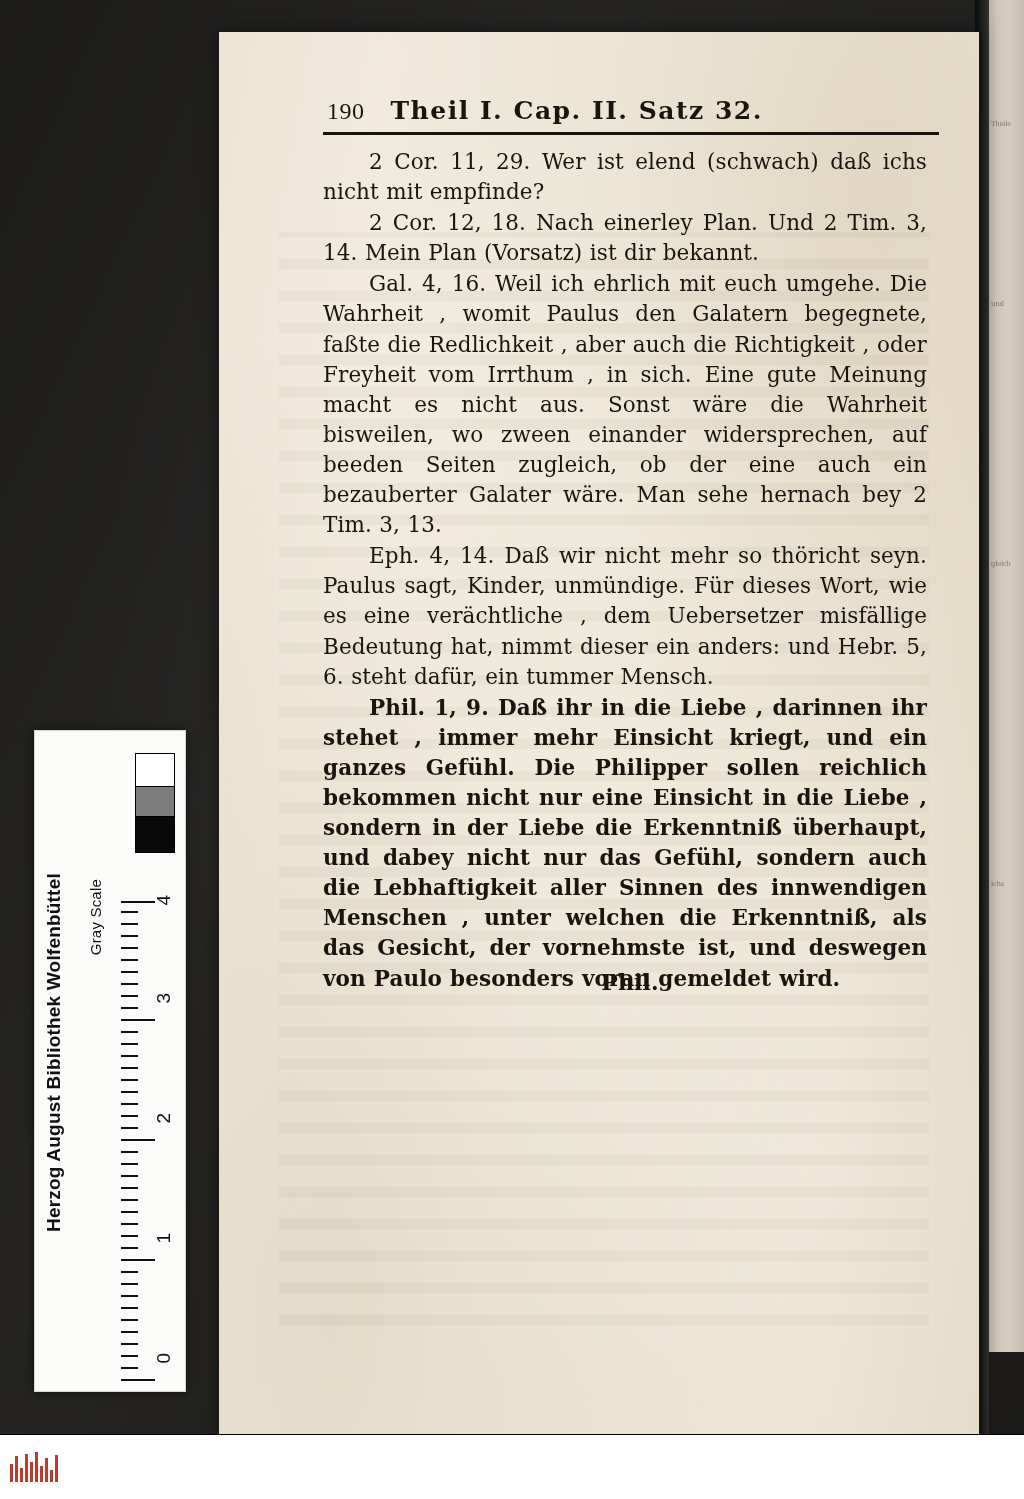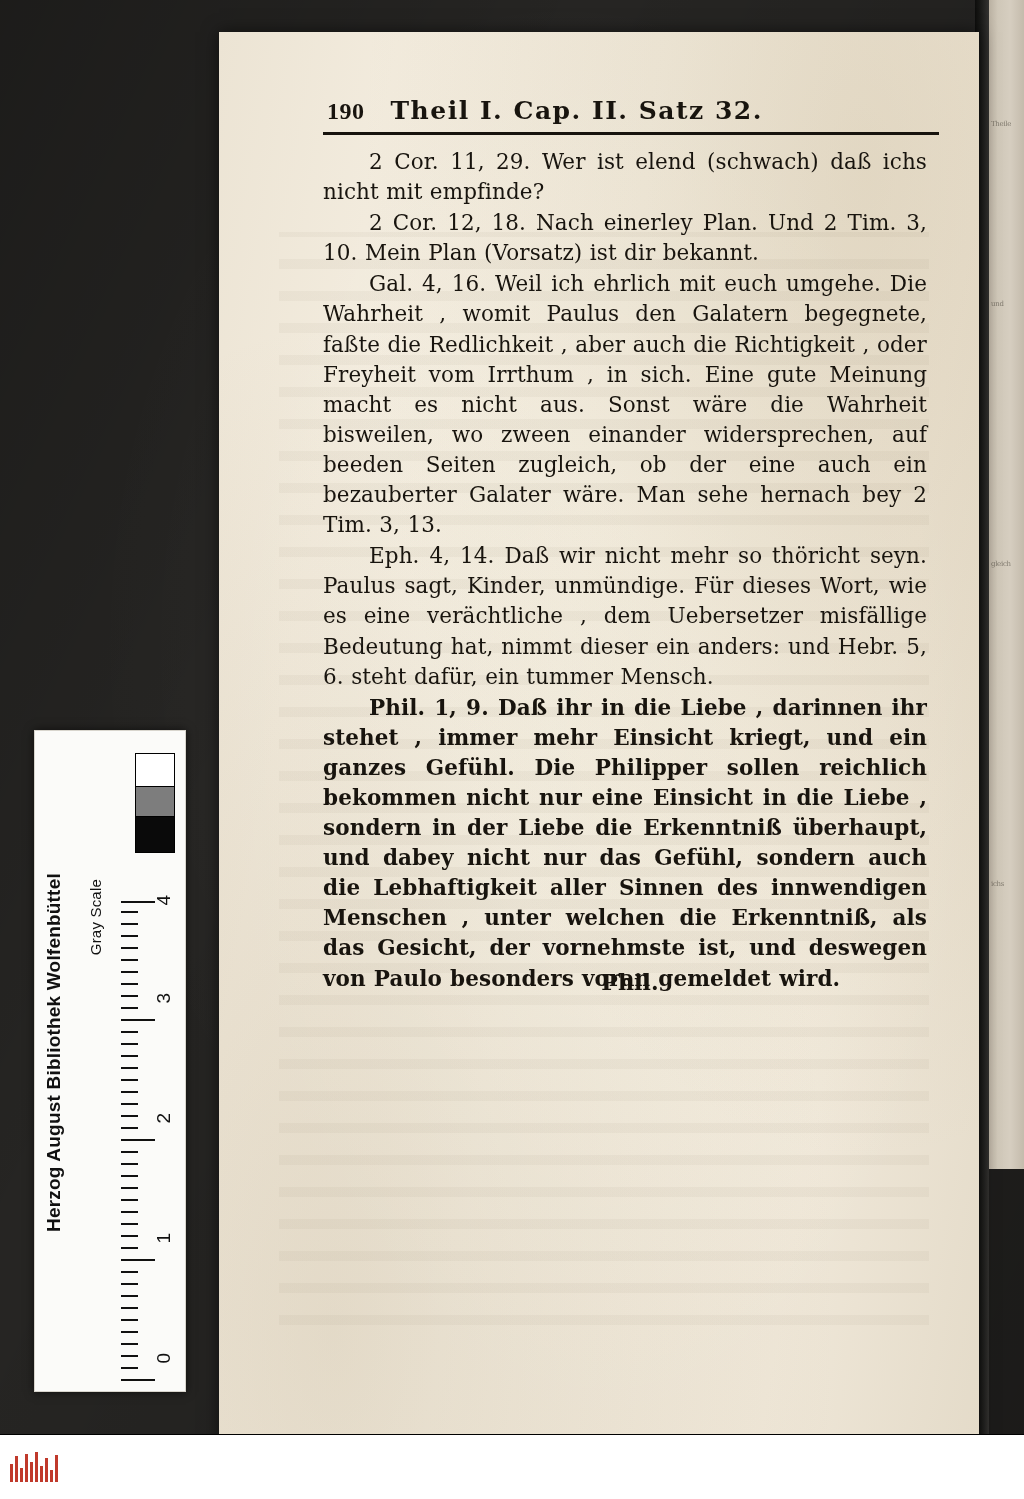--- a/index.html
+++ b/index.html
@@ -43,21 +43,21 @@
     width: 14px;
     height: 1434px;
     background: linear-gradient(90deg, #0d0d0c 0%, #1a1a18 40%, #333230 100%);
     z-index: 3;
   }
   #facing-page {
     position: absolute;
     top: 0;
     left: 989px;
     width: 35px;
-    height: 1169px;
+    height: 1352px;
     background: linear-gradient(90deg, #b9b0a1 0%, #cfc7b8 25%, #d6cec0 60%, #c4bbac 100%);
     z-index: 2;
     overflow: hidden;
   }
   .facing-marks {
     position: absolute;
     left: 2px;
     width: 30px;
     color: #3a352c;
     font-size: 7px;
@@ -123,21 +123,21 @@
     align-items: baseline;
     justify-content: flex-start;
     gap: 26px;
     font-weight: 700;
     font-size: 25px;
     letter-spacing: 0.5px;
     padding-left: 4px;
   }
   .folio {
     font-size: 24px;
-    font-weight: 700;
+    font-weight: 400;
     font-family: "Liberation Serif", serif;
   }
   .running-title {
     font-size: 25px;
     font-weight: 700;
     letter-spacing: 1.5px;
   }
   .rule {
     margin-top: 7px;
     height: 3px;
@@ -310,21 +310,21 @@
     <div id="textblock">
 
       <div class="header-line">
         <span class="folio">190</span>
         <span class="running-title">Theil I. Cap. II. Satz 32.</span>
       </div>
       <div class="rule"></div>
 
       <div class="body">
         <p class="para">2 Cor. 11, 29. Wer ist elend (schwach) daß ichs nicht mit empfinde?</p>
-        <p class="para">2 Cor. 12, 18.  Nach einerley Plan. Und 2 Tim. 3, 10.  Mein Plan (Vorsatz) ist dir bekannt.</p>
+        <p class="para">2 Cor. 12, 18.  Nach einerley Plan. Und 2 Tim. 3, 14.  Mein Plan (Vorsatz) ist dir bekannt.</p>
         <p class="para">Gal. 4, 16. Weil ich ehrlich mit euch umgehe.  Die Wahrheit , womit Paulus den Galatern begegnete, faßte die Redlichkeit , aber auch die Richtigkeit , oder Freyheit vom Irrthum , in sich.  Eine gute Meinung macht es nicht aus.  Sonst wäre die Wahrheit bisweilen, wo zween einander widersprechen, auf beeden Seiten zugleich, ob der eine auch ein bezauberter Galater wäre. Man sehe hernach bey 2 Tim. 3, 13.</p>
         <p class="para">Eph. 4, 14. Daß wir nicht mehr so thöricht seyn.  Paulus sagt, Kinder, unmündige.  Für dieses Wort, wie es eine verächtliche , dem Uebersetzer misfällige Bedeutung hat, nimmt dieser ein anders: und Hebr. 5, 6. steht dafür, ein tummer Mensch.</p>
         <p class="para last">Phil. 1, 9. Daß ihr in die Liebe , darinnen ihr stehet , immer mehr Einsicht kriegt, und ein ganzes Gefühl.  Die Philipper sollen reichlich bekommen nicht nur eine Einsicht in die Liebe , sondern in der Liebe die Erkenntniß überhaupt, und dabey nicht nur das Gefühl, sondern auch die Lebhaftigkeit aller Sinnen des innwendigen Menschen , unter welchen die Erkenntniß, als das Gesicht, der vornehmste ist, und deswegen von Paulo besonders voran gemeldet wird.</p>
         <div class="catchword">Phil.</div>
       </div>
 
     </div>
   </div>
 
   <div id="calibration">

